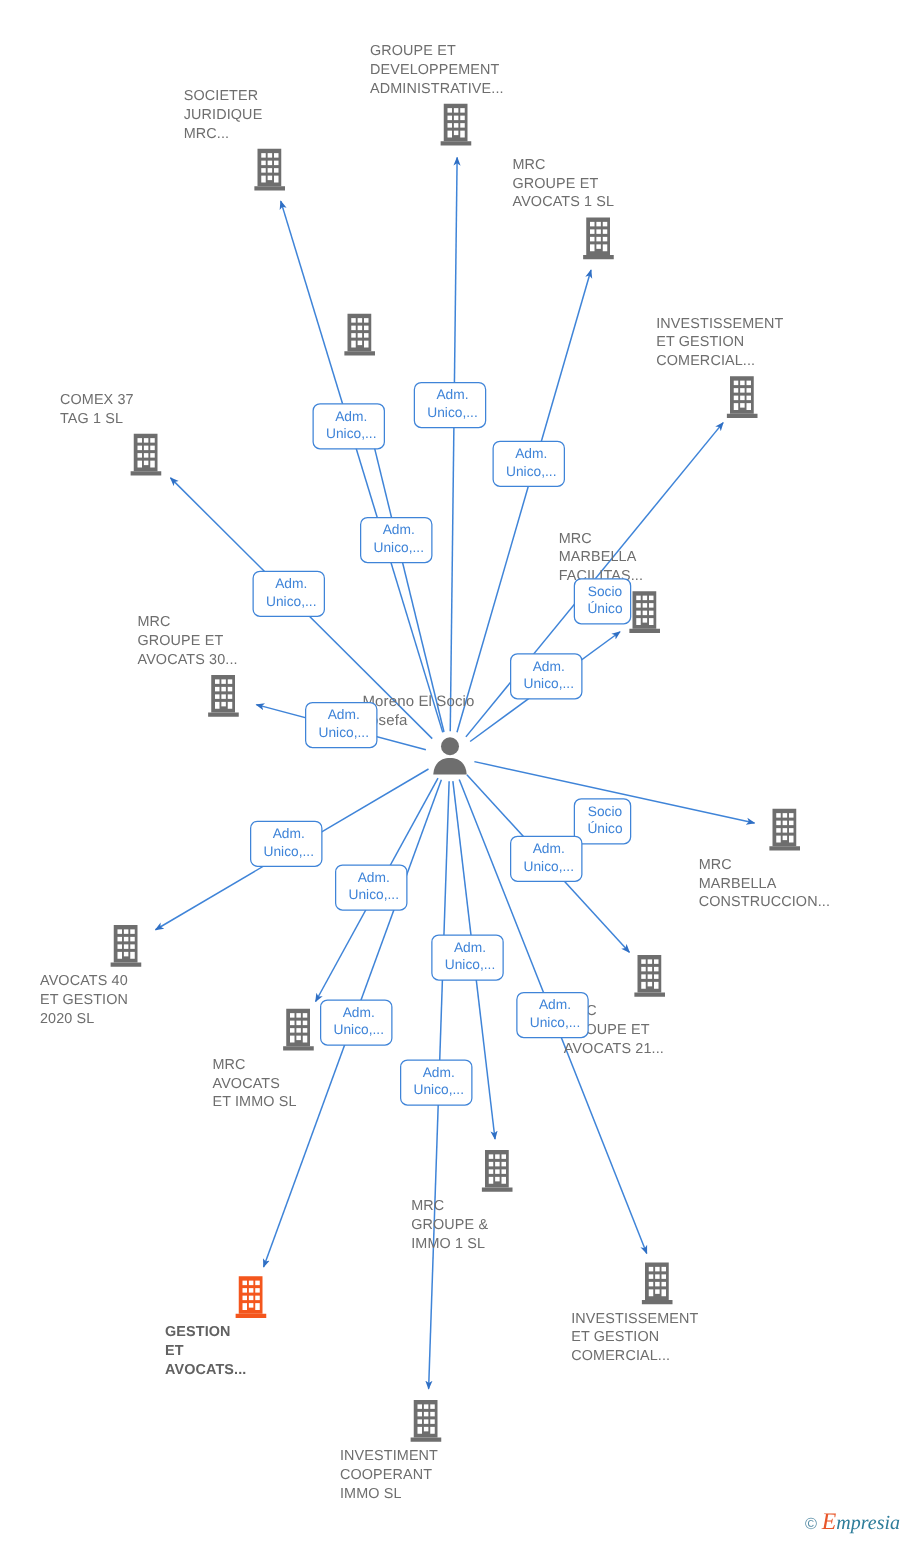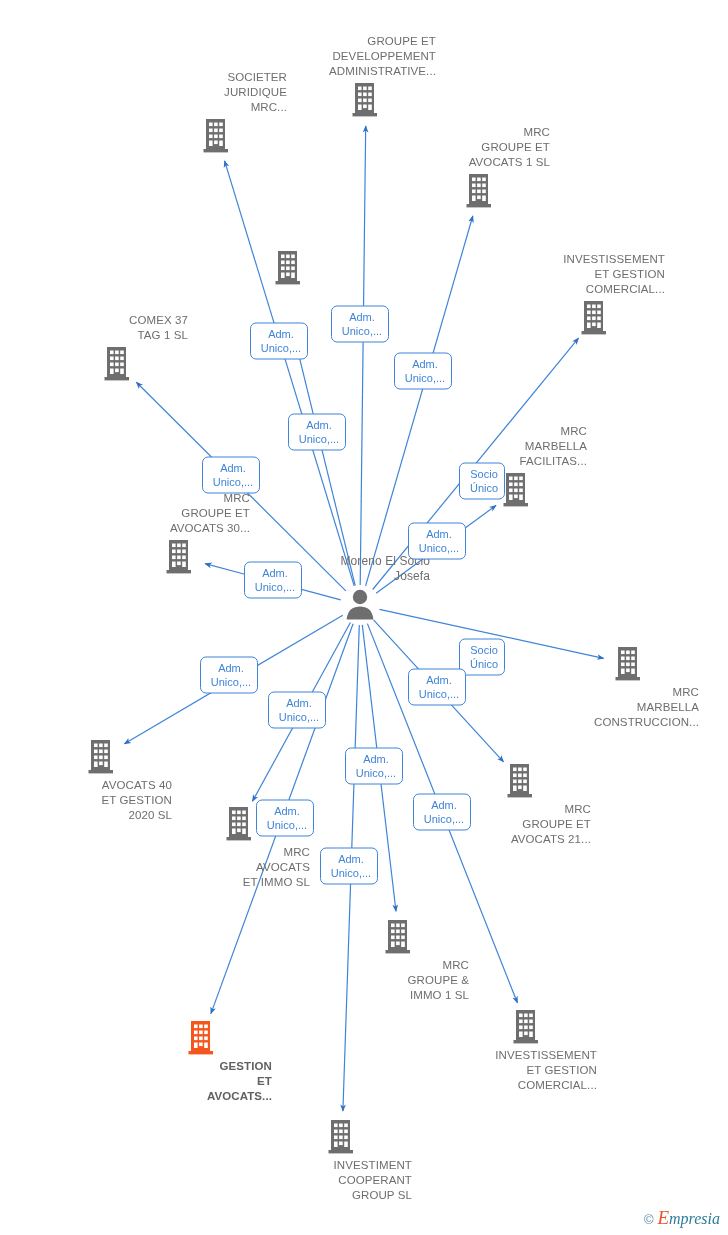--- a/index.html
+++ b/index.html
@@ -22,21 +22,21 @@
     position: absolute;
     left: 0; top: 0;
     width: 728px;
     height: 1235px;
     pointer-events: none;
   }
   .node {
     position: absolute;
     width: 140px;
     margin-left: -70px;
-    text-align: right;
+    text-align: left;
     color: #6e6e6e;
     font-size: 11.5px;
     line-height: 15px;
     letter-spacing: 0.1px;
   }
   .node .glyph {
     display: block;
     margin: 0 auto;
     width: 32px;
     height: 38px;
@@ -494,21 +494,21 @@
               <rect x="8" y="17.5" width="3.6" height="3.6"></rect>
               <rect x="13.1" y="17.5" width="3.6" height="3.6"></rect>
               <rect x="18.2" y="17.5" width="3.6" height="3.6"></rect>
               <rect x="8" y="23.5" width="3.6" height="5.5"></rect>
               <rect x="18.2" y="23.5" width="3.6" height="5.5"></rect>
               <rect x="13.1" y="23.5" width="3.6" height="3.6"></rect>
             </g>
           </svg></span>
         <span class="caption">INVESTIMENT
 COOPERANT
-GROUP  SL</span>
+IMMO  SL</span>
       </div>
     </div>
   <div id="edge-labels">
       <div class="edge-label wide" style="left: 360px; top: 324px;">Adm.
 Unico,...</div>
       <div class="edge-label wide" style="left: 279px; top: 341px;">Adm.
 Unico,...</div>
       <div class="edge-label wide" style="left: 423px; top: 371px;">Adm.
 Unico,...</div>
       <div class="edge-label wide" style="left: 317px; top: 432px;">Adm.

